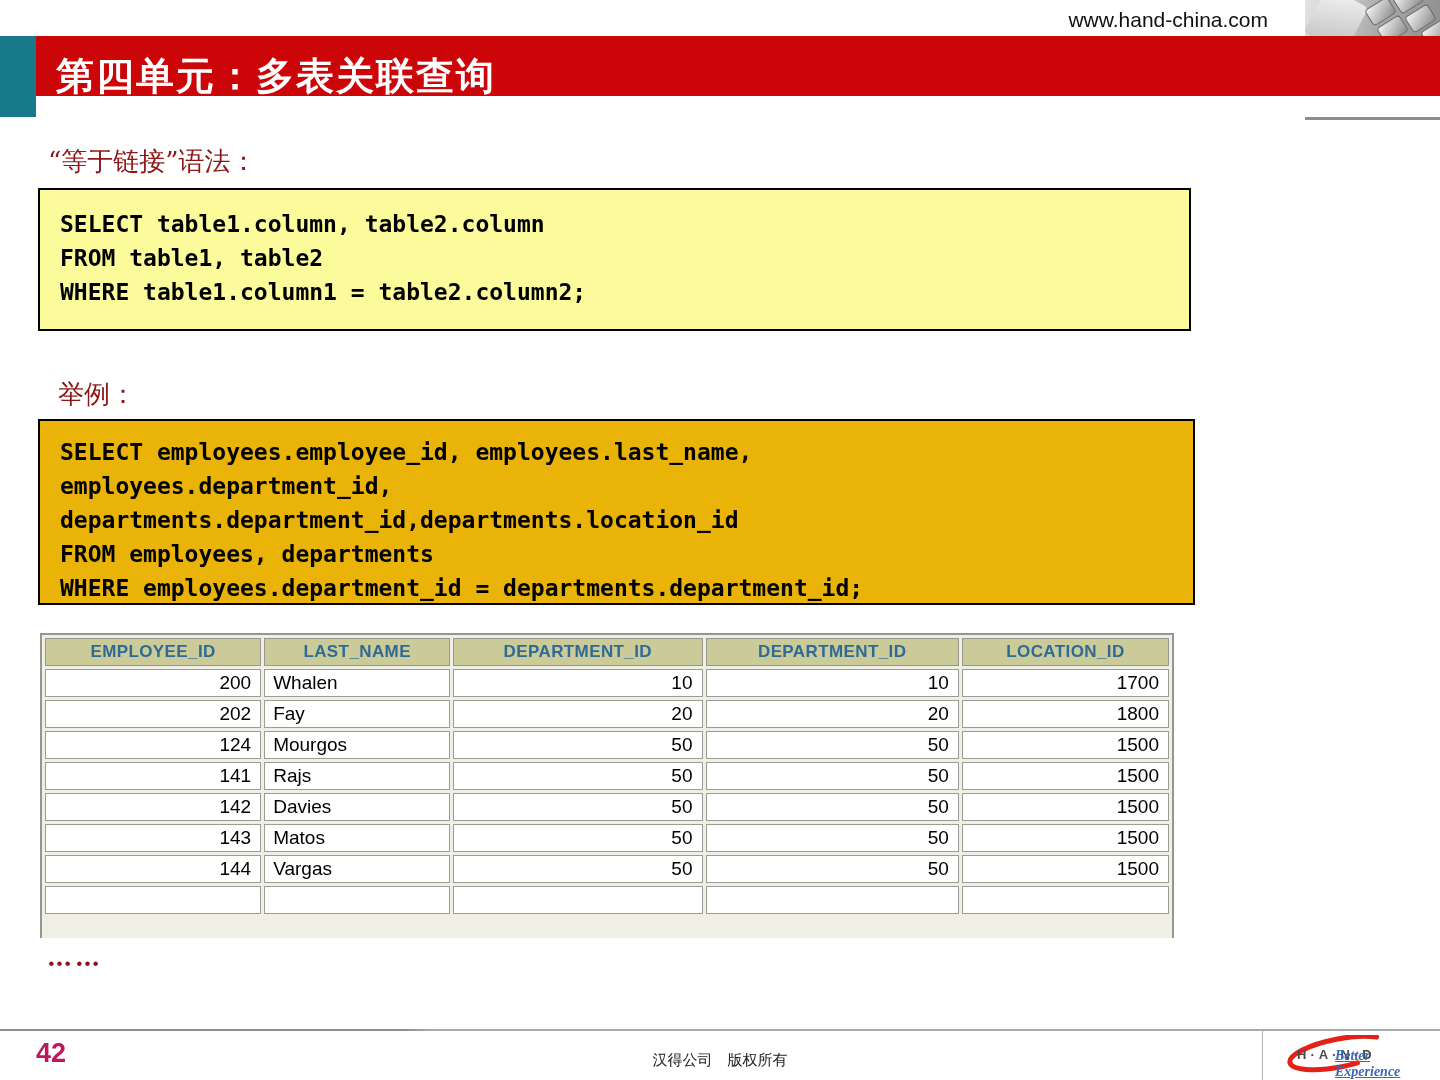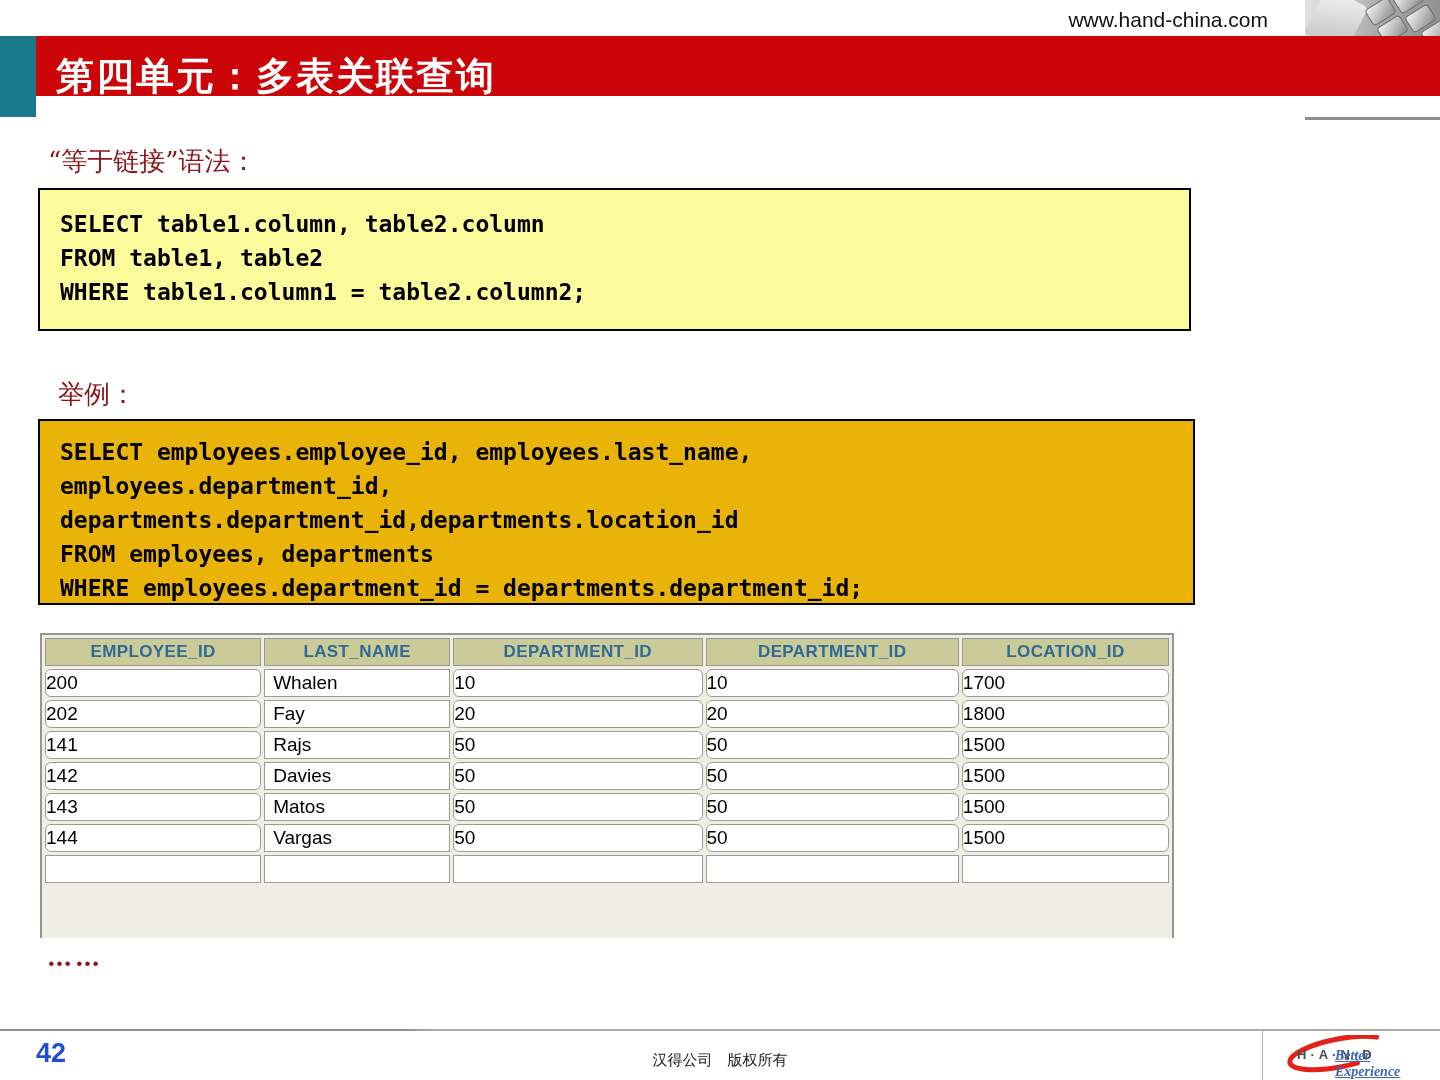--- a/index.html
+++ b/index.html
@@ -99,33 +99,33 @@
     height: 28px; border: 1px solid #98988E;
     font-size: 17px; font-weight: bold; letter-spacing: 0.4px;
     font-family: "Liberation Sans", sans-serif;
   }
   table.result td {
     height: 28px; background: #ffffff; border: 1px solid #9C9C94;
     font-size: 19px; color: #000000;
     font-family: "Liberation Sans", sans-serif;
     overflow: hidden; white-space: nowrap;
   }
-  table.result td.num  { padding-right: 9px; border-radius: 6px; }
+  table.result td.num  { text-align: right; padding-right: 9px; }
   table.result td.name { text-align: left;  padding-left: 8px; }
   col.c1 { width: 215px; } col.c2 { width: 185px; } col.c3 { width: 248px; }
   col.c4 { width: 252px; } col.c5 { width: 206px; }
 
   
   .footer-divider {
     position: absolute; left: 0; top: 1029px; width: 1440px; height: 2px;
     background: linear-gradient(90deg, #8f8f8f 0%, #8f8f8f 28%, #ababab 30%, #ababab 100%);
   }
   .page-number {
     position: absolute; left: 36px; top: 1038px;
-    font-size: 27px; font-weight: bold; color: #1d4ed8;
+    font-size: 27px; font-weight: bold; color: #be185d;
   }
   .copyright {
     position: absolute; left: 0; top: 1051px; width: 1440px;
     text-align: center; font-size: 15px; color: #222222;
   }
   .footer-vline {
     position: absolute; left: 1262px; top: 1031px; width: 1px; height: 49px;
     background: #b3b3b3;
   }
   .hand-logo {
@@ -206,20 +206,27 @@
           <td class="num">1700</td>
         </tr>
         <tr>
           <td class="num">202</td>
           <td class="name">Fay</td>
           <td class="num">20</td>
           <td class="num">20</td>
           <td class="num">1800</td>
         </tr>
         <tr>
+          <td class="num">124</td>
+          <td class="name">Mourgos</td>
+          <td class="num">50</td>
+          <td class="num">50</td>
+          <td class="num">1500</td>
+        </tr>
+        <tr>
           <td class="num">141</td>
           <td class="name">Rajs</td>
           <td class="num">50</td>
           <td class="num">50</td>
           <td class="num">1500</td>
         </tr>
         <tr>
           <td class="num">142</td>
           <td class="name">Davies</td>
           <td class="num">50</td>

